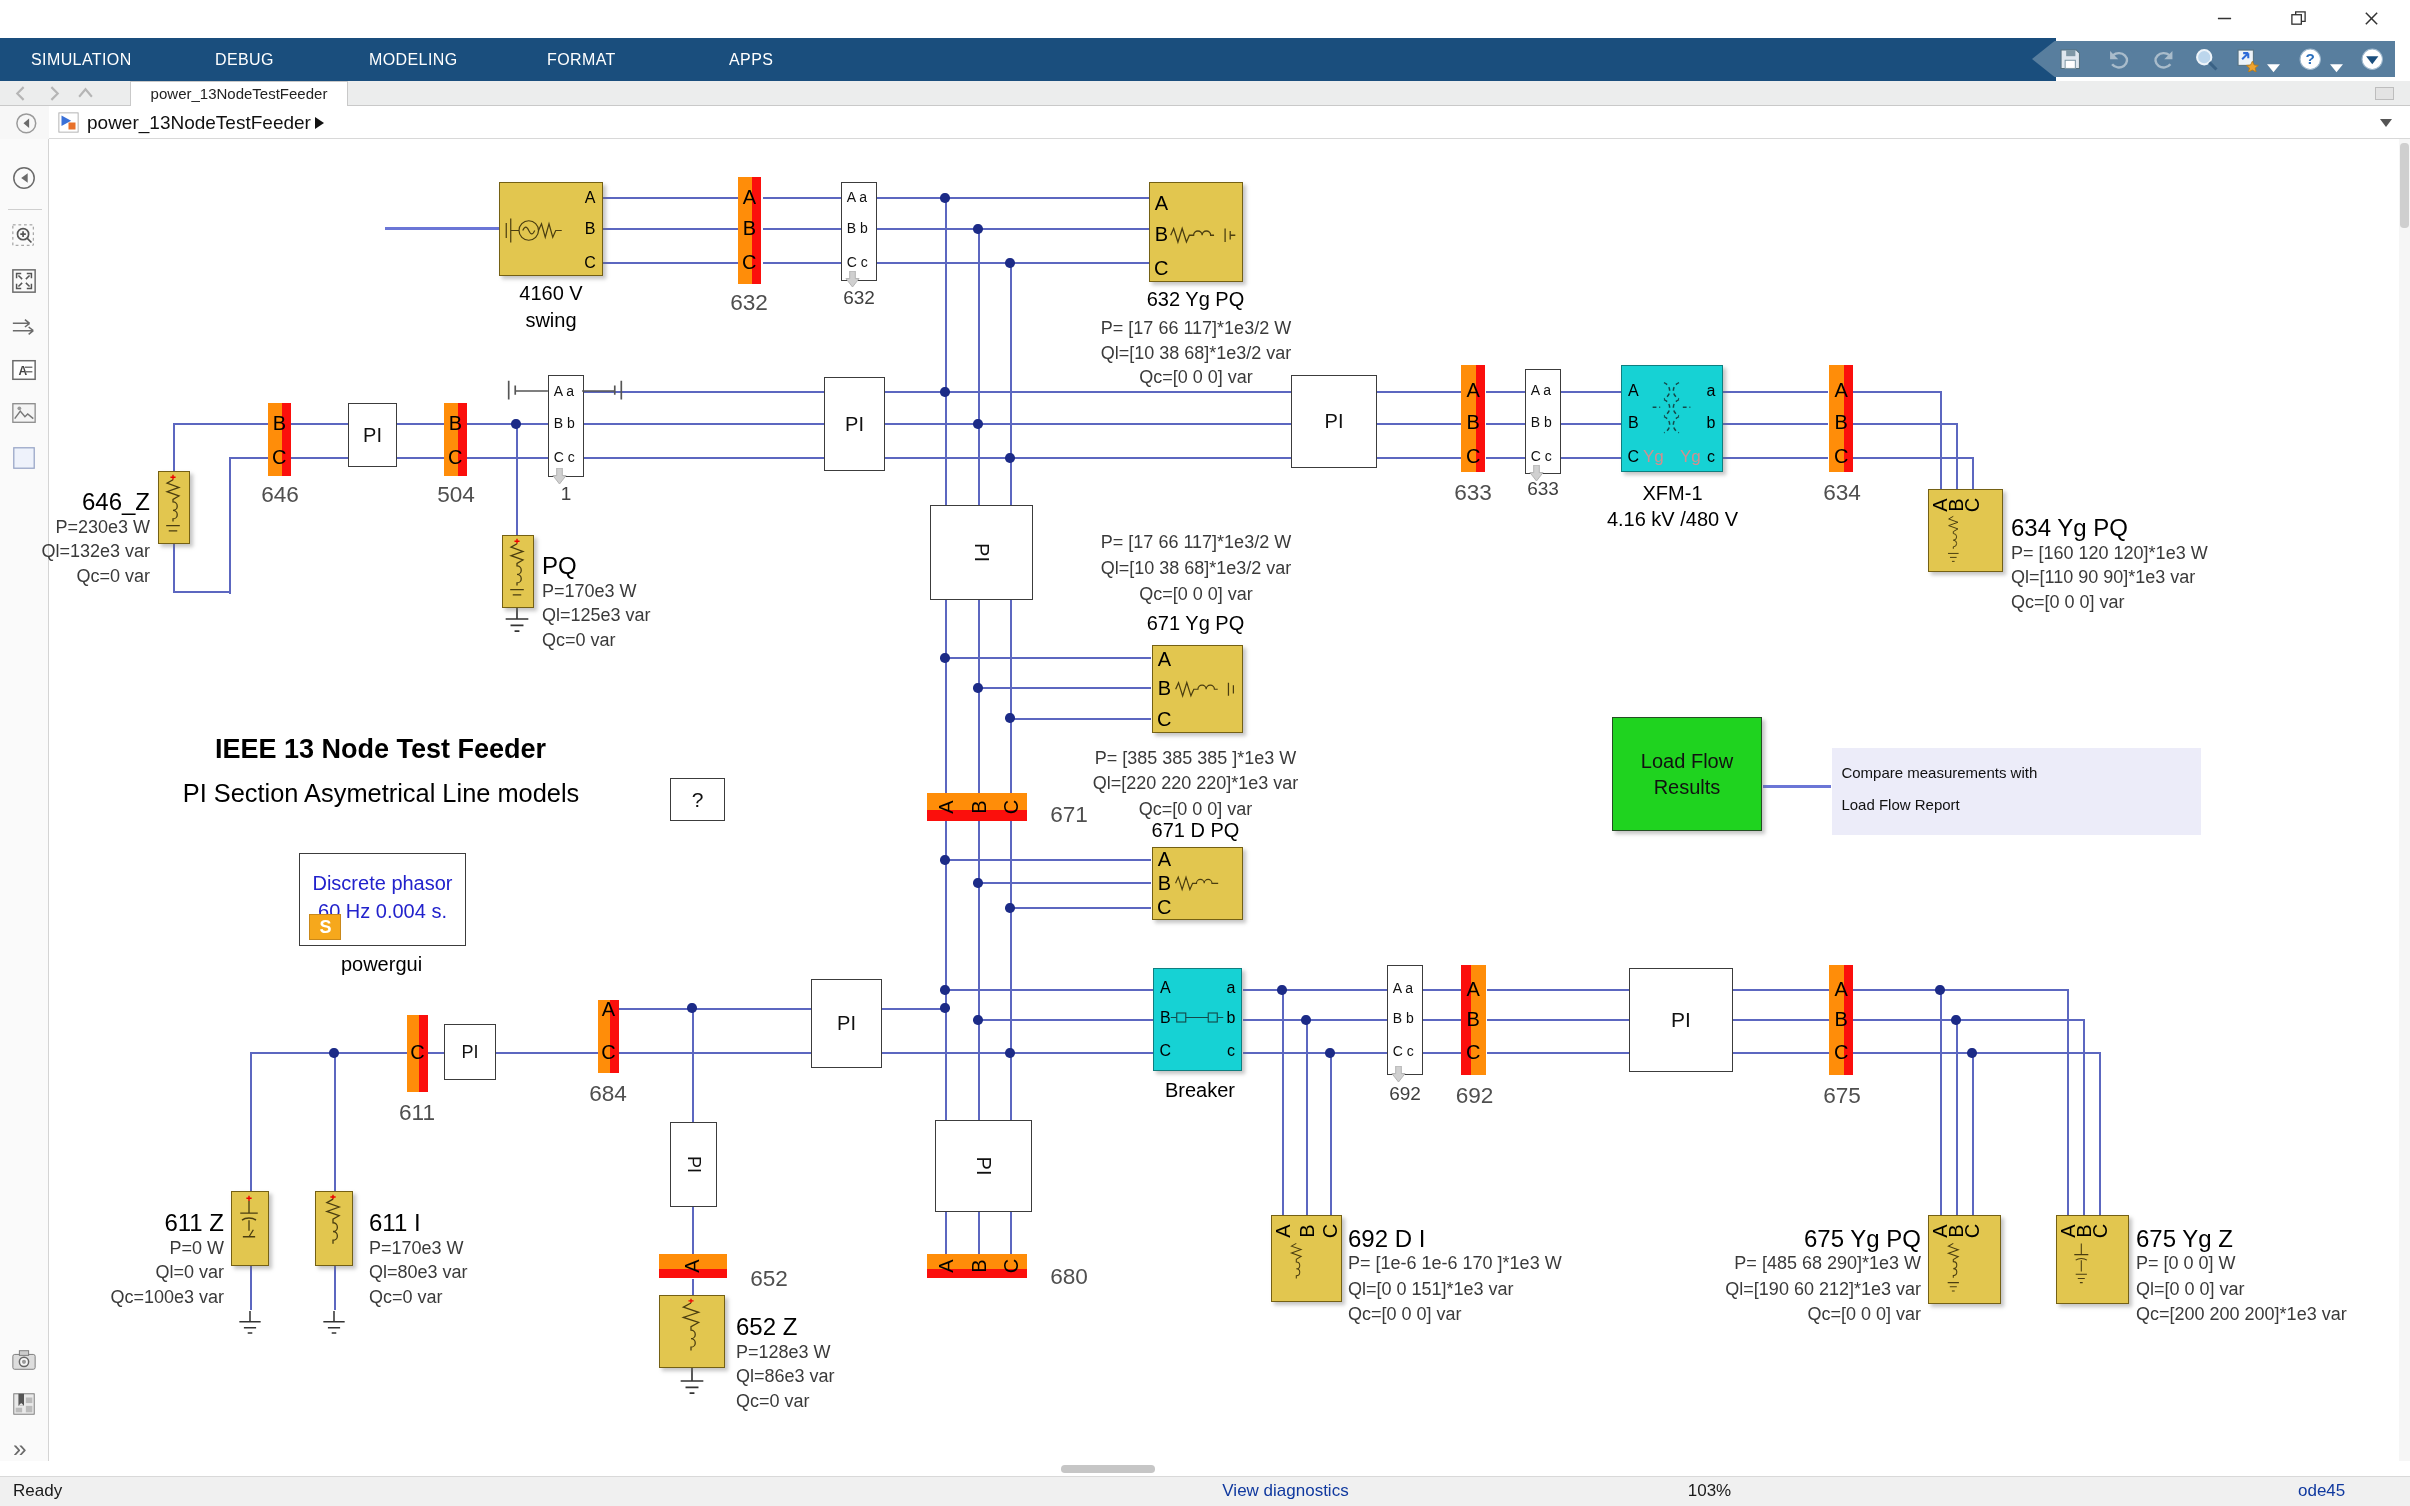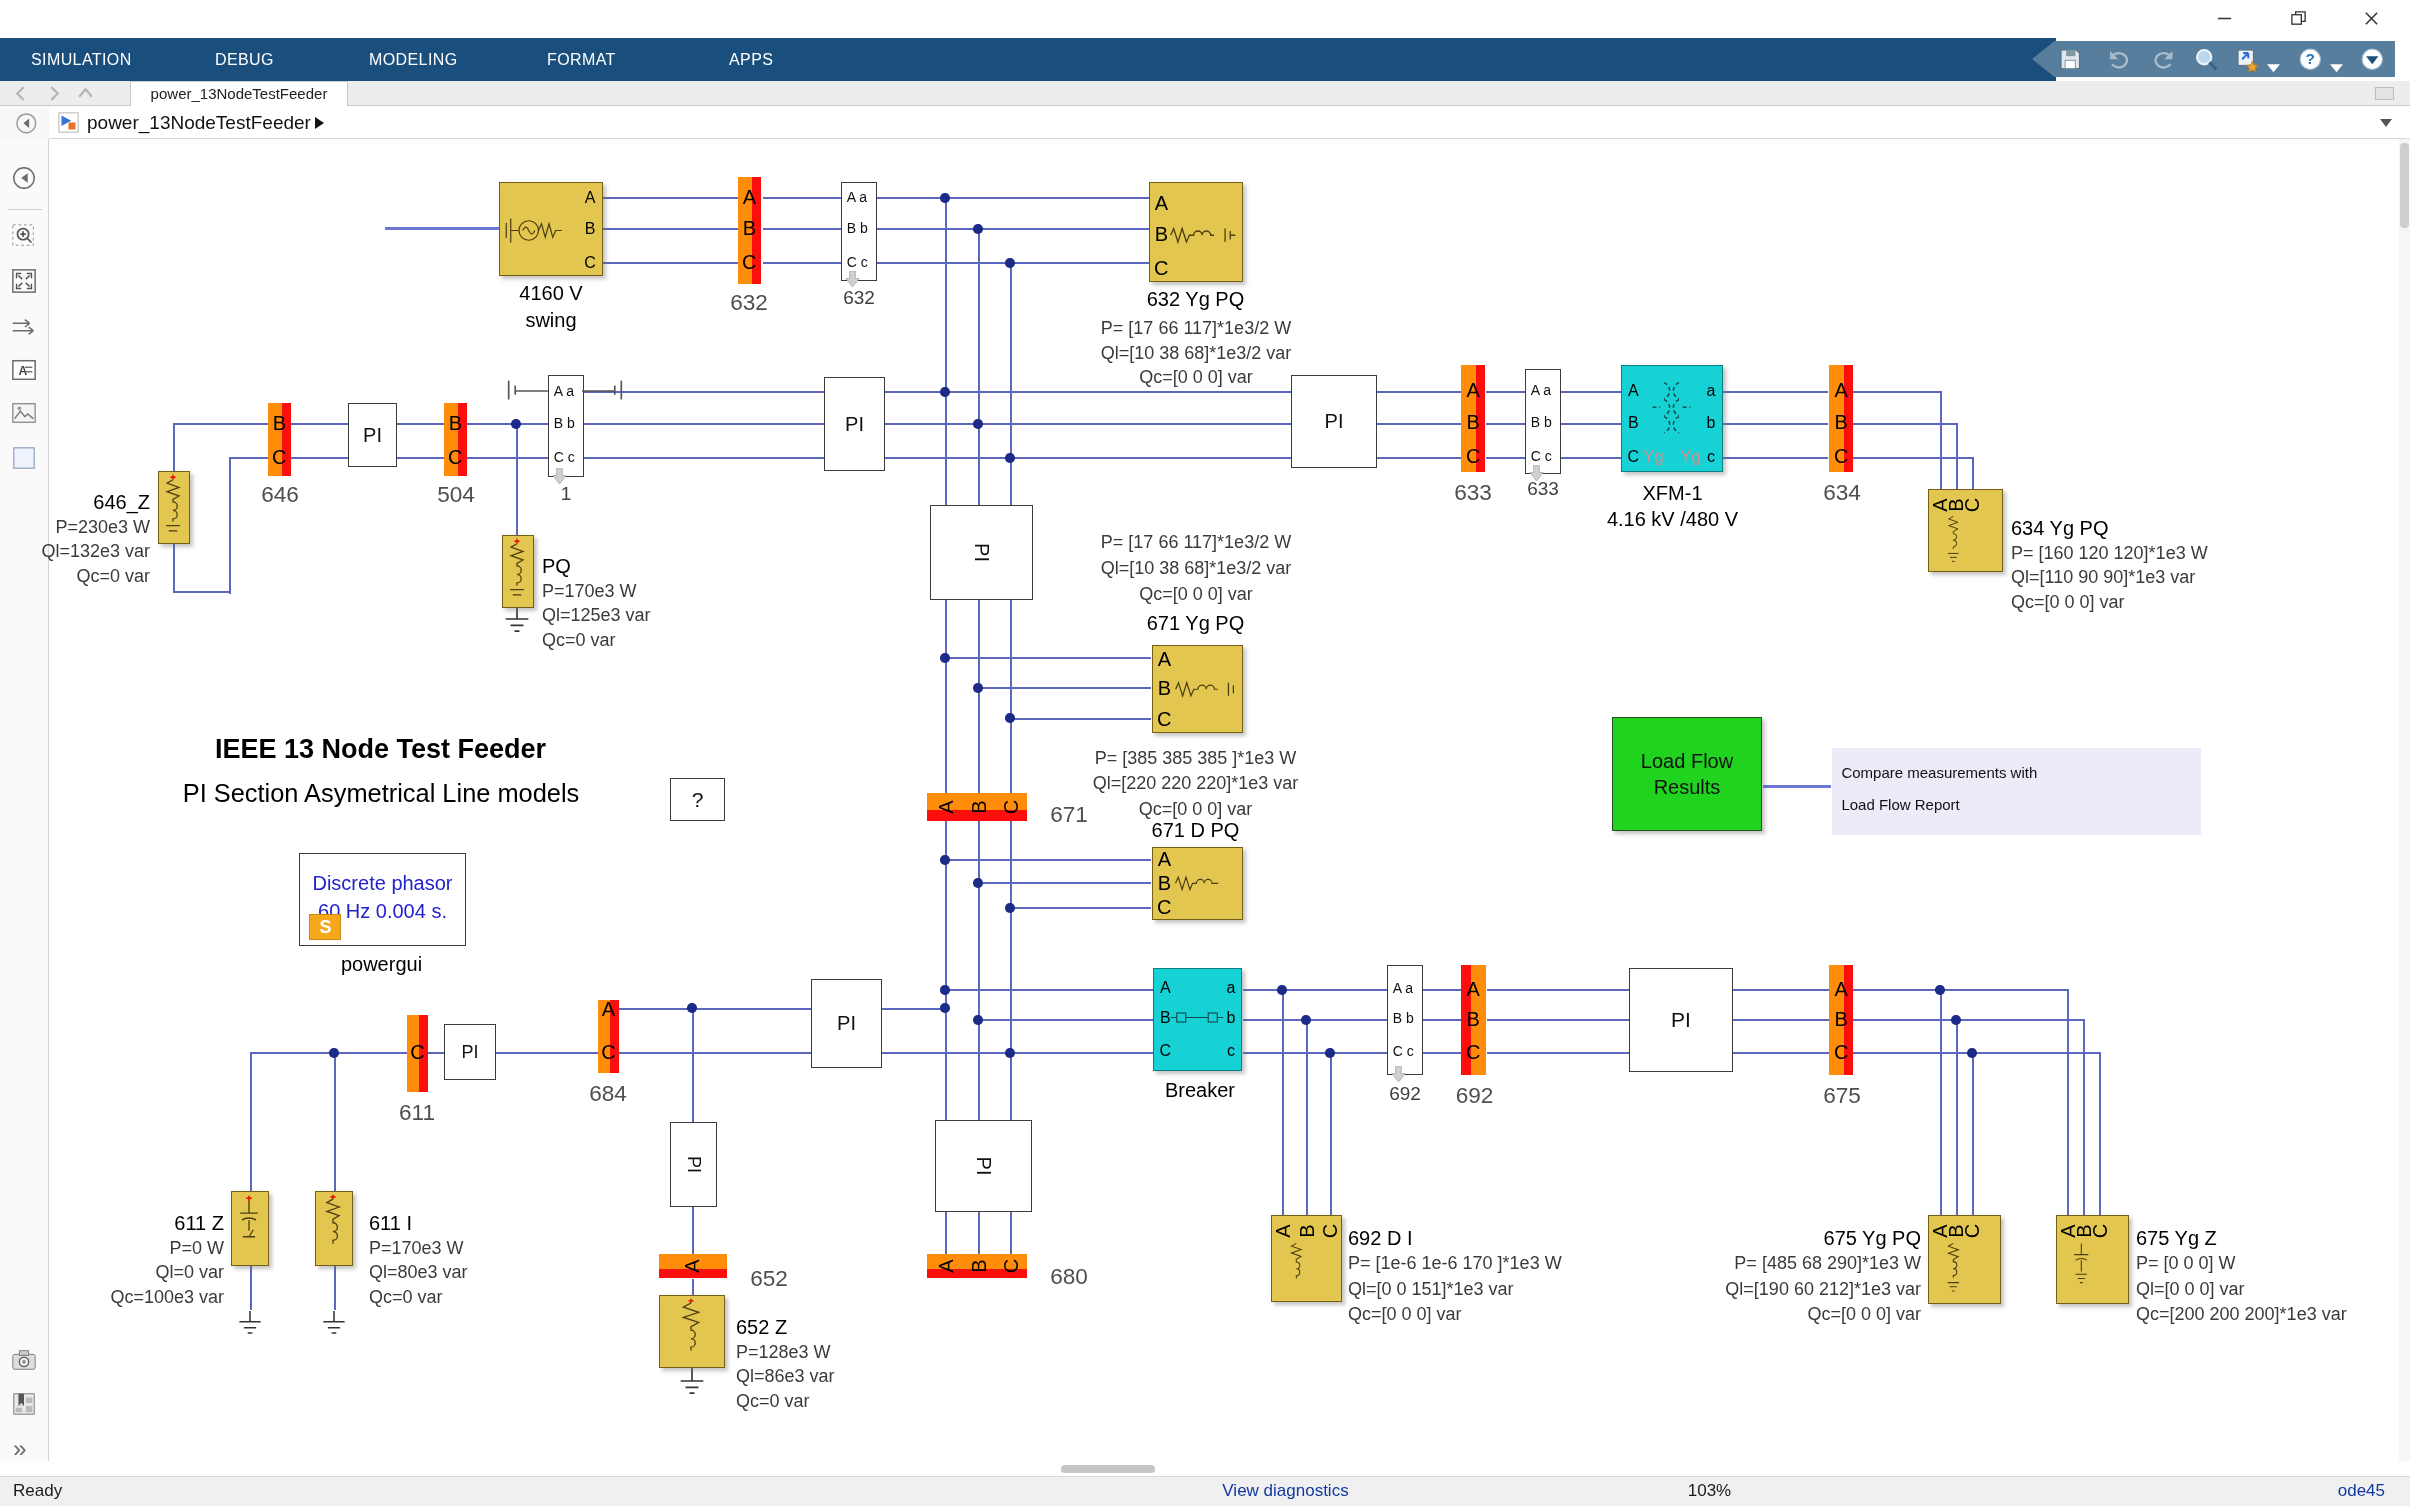--- a/index.html
+++ b/index.html
@@ -46,21 +46,21 @@
   .pirot{transform:rotate(90deg)}
   .busv,.bush{position:absolute;z-index:3}
   .seg{position:absolute}
   .pl{position:absolute;z-index:4;font-size:20px;font-weight:500;color:#000;transform:translate(-50%,-50%);white-space:nowrap}
   .plr{position:absolute;z-index:4;font-size:20px;font-weight:500;color:#000;transform:translate(-50%,-50%) rotate(-90deg);white-space:nowrap}
   .psm{font-size:16px;font-weight:400}
   .buslab{position:absolute;z-index:3;font-size:22.6px;color:#4f4f4f;text-align:center}
   .measlab{position:absolute;z-index:3;font-size:19px;color:#3f3f3f;text-align:center}
   .mrow{position:absolute;left:4.7px;right:4.7px;height:19px;display:flex;justify-content:space-between;font-size:14px;color:#111;z-index:4}
   .ltxt{position:absolute;z-index:3;font-size:18px;line-height:24.5px;color:#3a3a3a;white-space:nowrap}
-  .ltxt .t{font-size:20px;color:#000}
+  .ltxt .t{font-size:24px;color:#000}
   .ctr{text-align:center}
   .rgt{text-align:right}
   .glabel{position:absolute;z-index:3;font-size:20px;color:#000;text-align:center;white-space:nowrap}
   .note{position:absolute;background:#ececf9;z-index:3;color:#111}
   .badge{position:absolute;background:#f6a81c;border:0.9px solid #c9881a;color:#fff;font-weight:bold;
          display:flex;align-items:center;justify-content:center;z-index:4}
 </style>
 </head>
 <body>
 
@@ -727,17 +727,17 @@
     <div>Qc=[200 200 200]*1e3 var</div>
   </div>
 
   <div id="hthumb"></div>
   <div id="vtrack"></div>
   <div id="vthumb"></div>
   <div id="statusbar">
     <span class="sbi" style="left:13px;color:#1a1a1a">Ready</span>
     <span class="sbi bluelink" style="left:1168px;width:235px;text-align:center">View diagnostics</span>
     <span class="sbi" style="left:1667px;width:85px;text-align:center;color:#1a1a1a">103%</span>
-    <span class="sbi bluelink" style="left:2298px;width:100px;text-align:right;padding-right:13px">ode45</span>
+    <span class="sbi bluelink" style="left:2298px;width:100px;padding-right:13px">ode45</span>
   </div>
 
 </div>
 
 
 </body></html>

